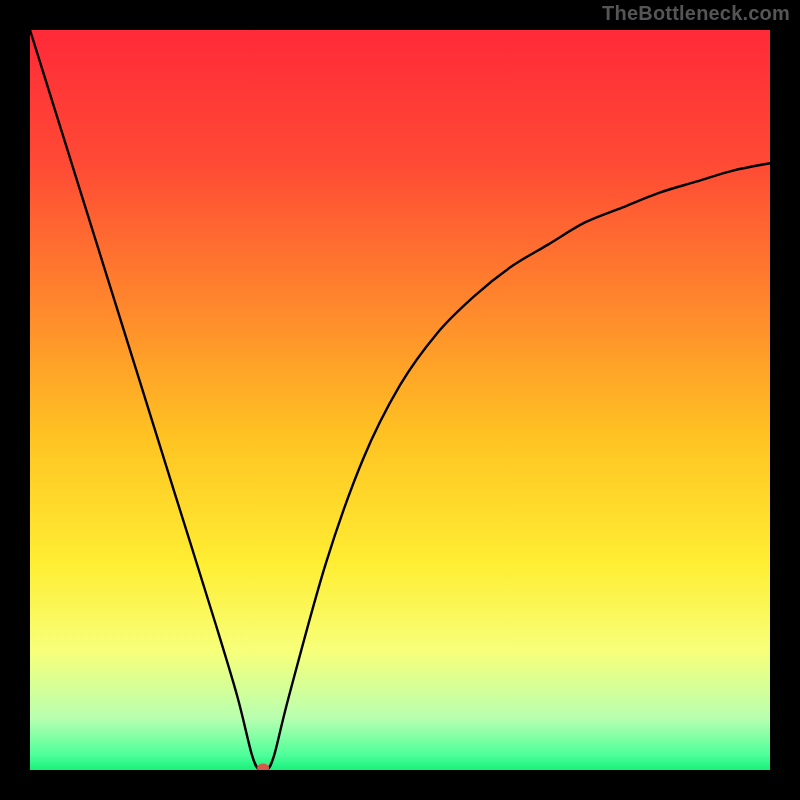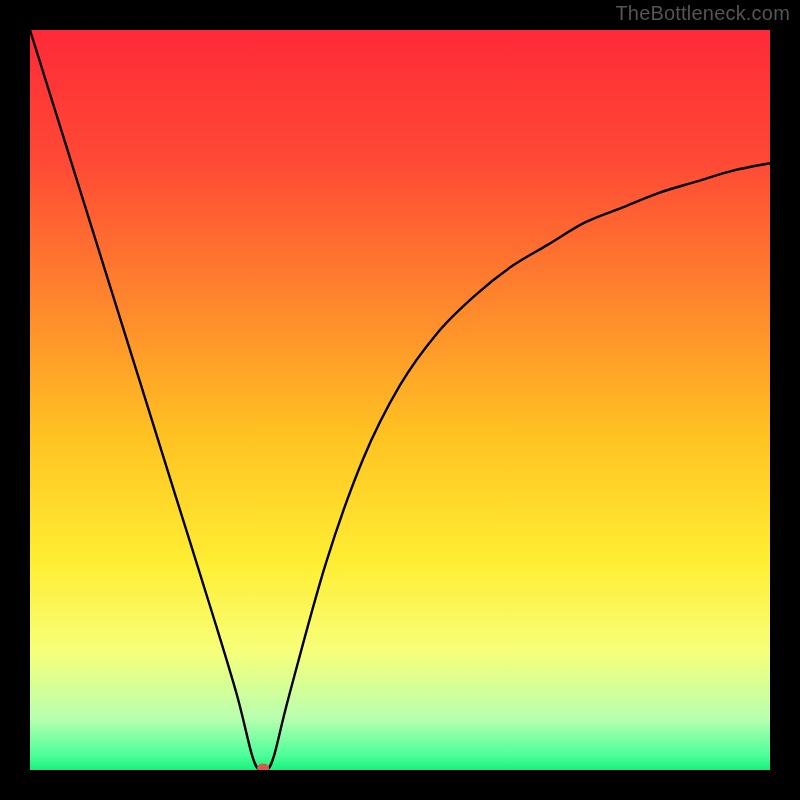--- a/index.html
+++ b/index.html
@@ -17,21 +17,21 @@
     height: 800px;
     background: #000;
   }
   .attribution {
     position: absolute;
     top: 2px;
     right: 10px;
     color: #555;
     font-size: 20px;
     letter-spacing: 0.2px;
-    font-weight: 400;
+    font-weight: 700;
     user-select: none;
   }
   svg.plot {
     position: absolute;
     top: 30px;
     left: 30px;
     width: 740px;
     height: 740px;
   }
 </style>

